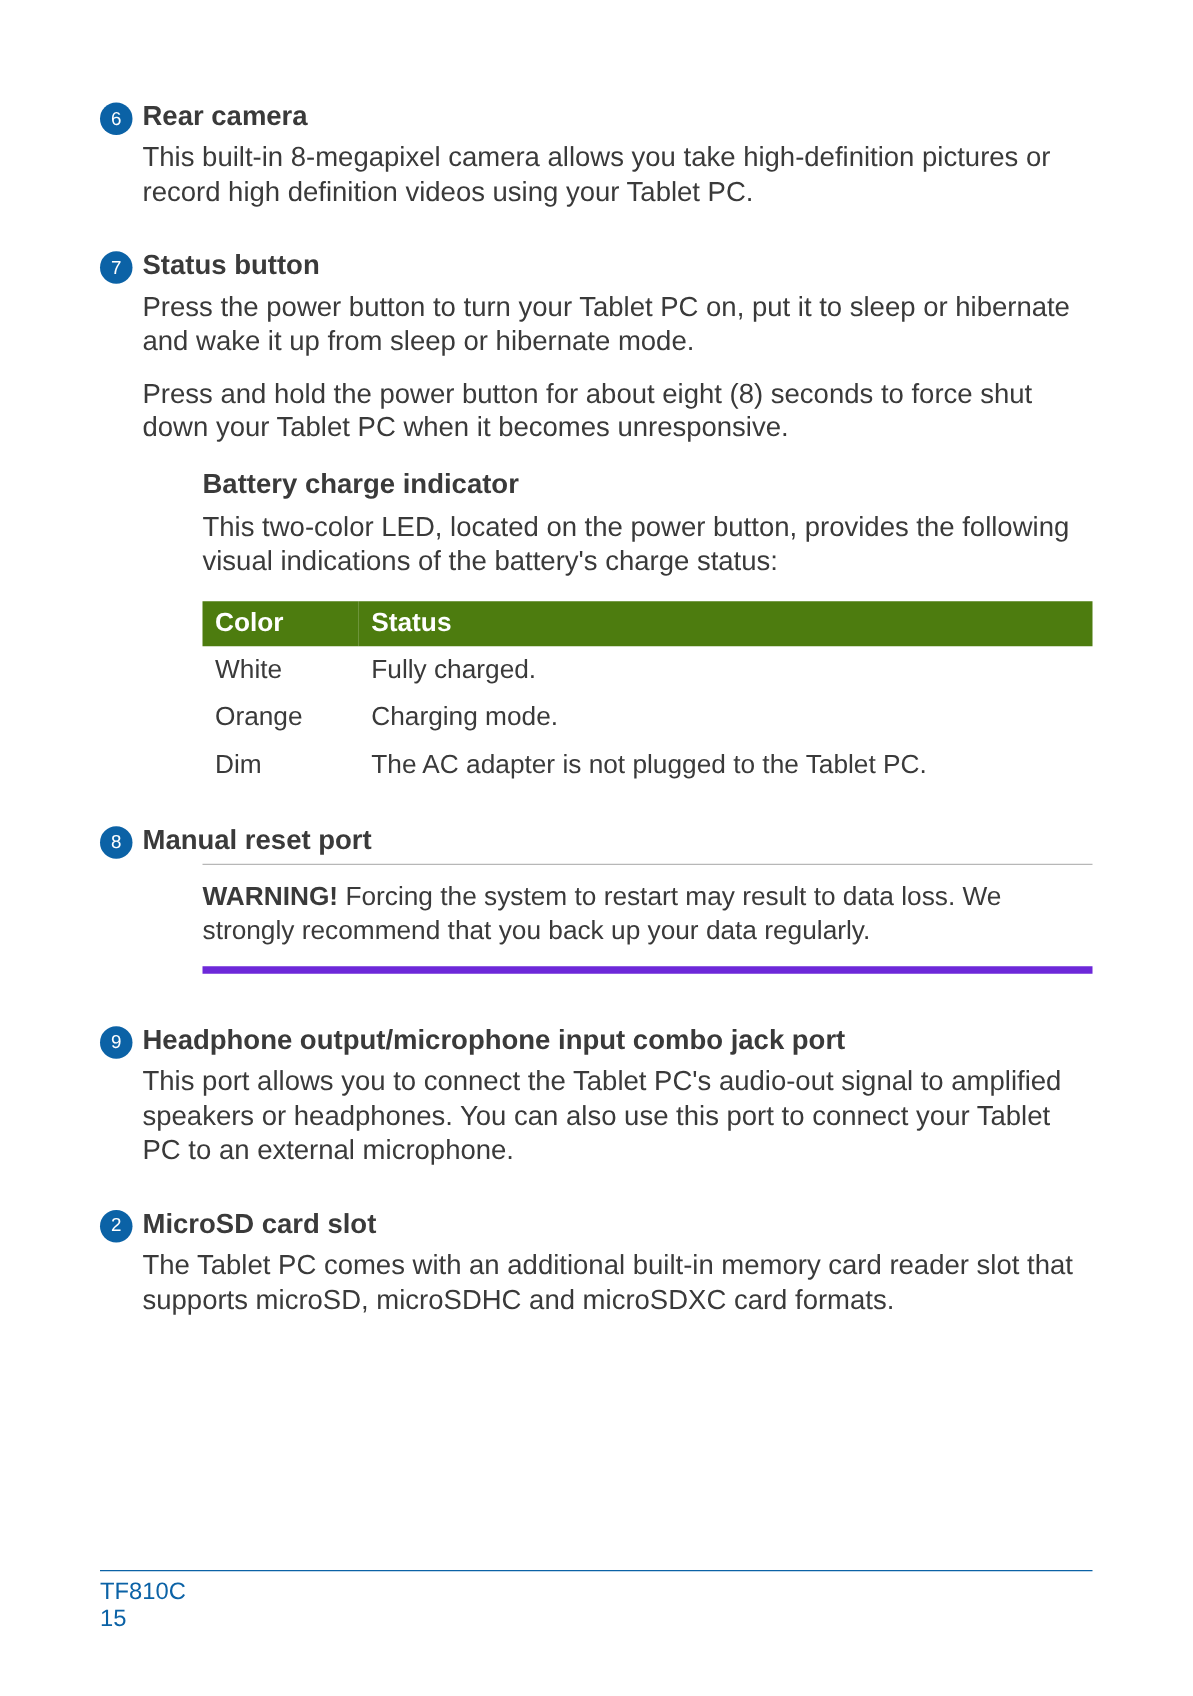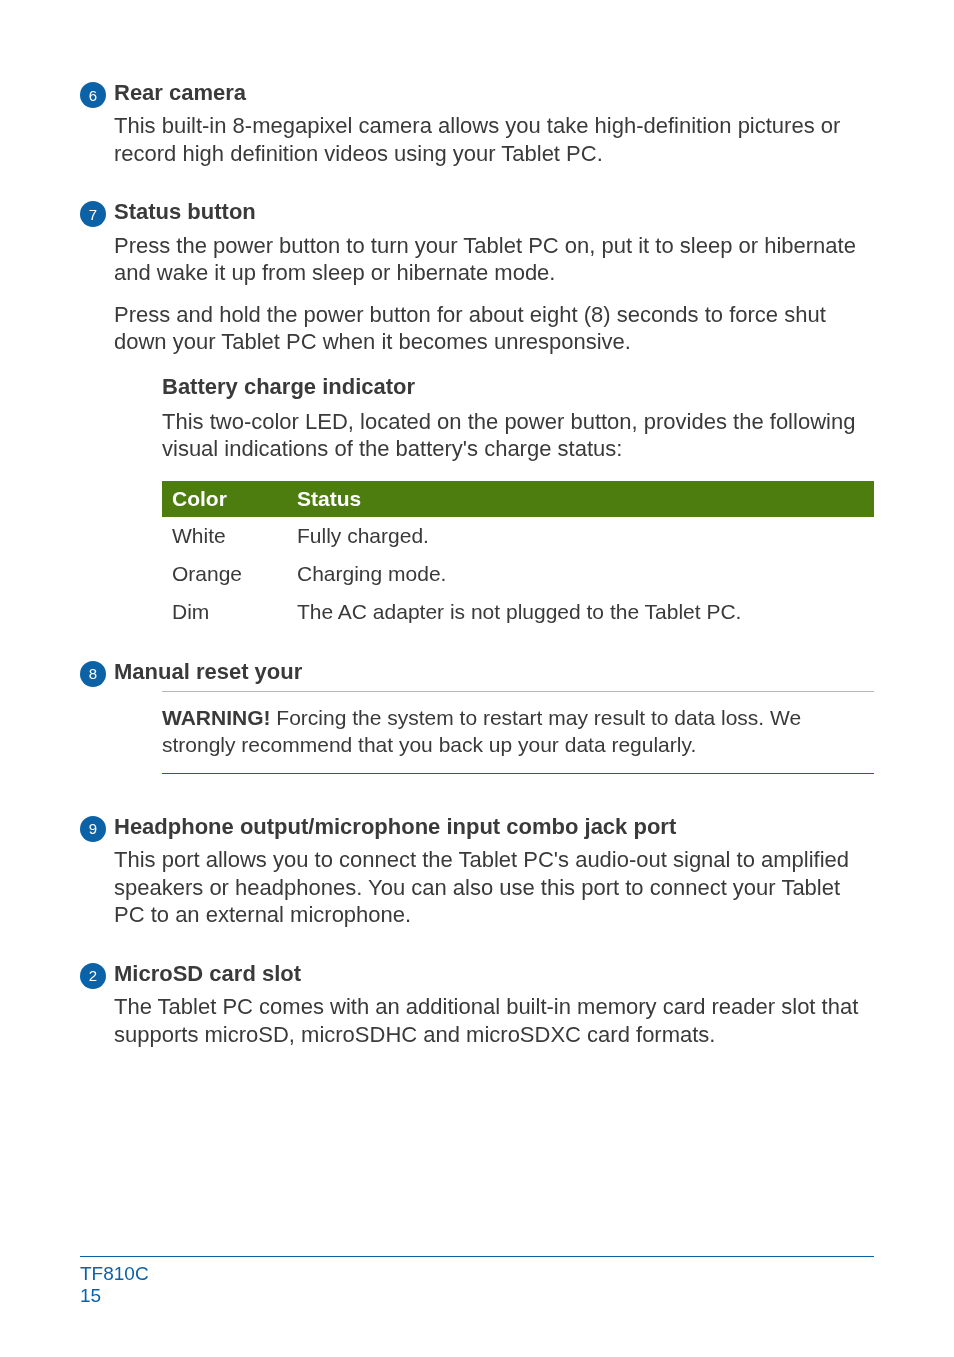--- a/index.html
+++ b/index.html
@@ -88,21 +88,21 @@
   .status-table thead th:first-child { width: 125px; }
   .status-table tbody td {
     font-size: 21px;
     color: #3a3a3a;
     padding: 7px 10px;
     vertical-align: top;
   }
   .warning-block {
     margin-left: 48px;
     border-top: 1px solid #b7b7b7;
-    border-bottom: 1px solid #6d28d9;
+    border-bottom: 6px solid #6d28d9;
     padding: 12px 0 14px 0;
     font-size: 21px;
     color: #3a3a3a;
     line-height: 1.3;
     margin-bottom: 22px;
   }
   .warning-label {
     font-weight: 700;
   }
   .footer {
@@ -171,21 +171,21 @@
         </table>
       </div>
     </div>
   </div>
 
   <div class="item">
     <div class="bullet">
       <div class="bullet-circle">8</div>
     </div>
     <div class="item-body">
-      <div class="item-title">Manual reset your</div>
+      <div class="item-title">Manual reset port</div>
 
       <div class="warning-block">
         <span class="warning-label">WARNING!</span><span>  Forcing the system to restart may result to data loss. We strongly recommend that you back up your data regularly.</span>
       </div>
     </div>
   </div>
 
   <div class="item">
     <div class="bullet">
       <div class="bullet-circle">9</div>

